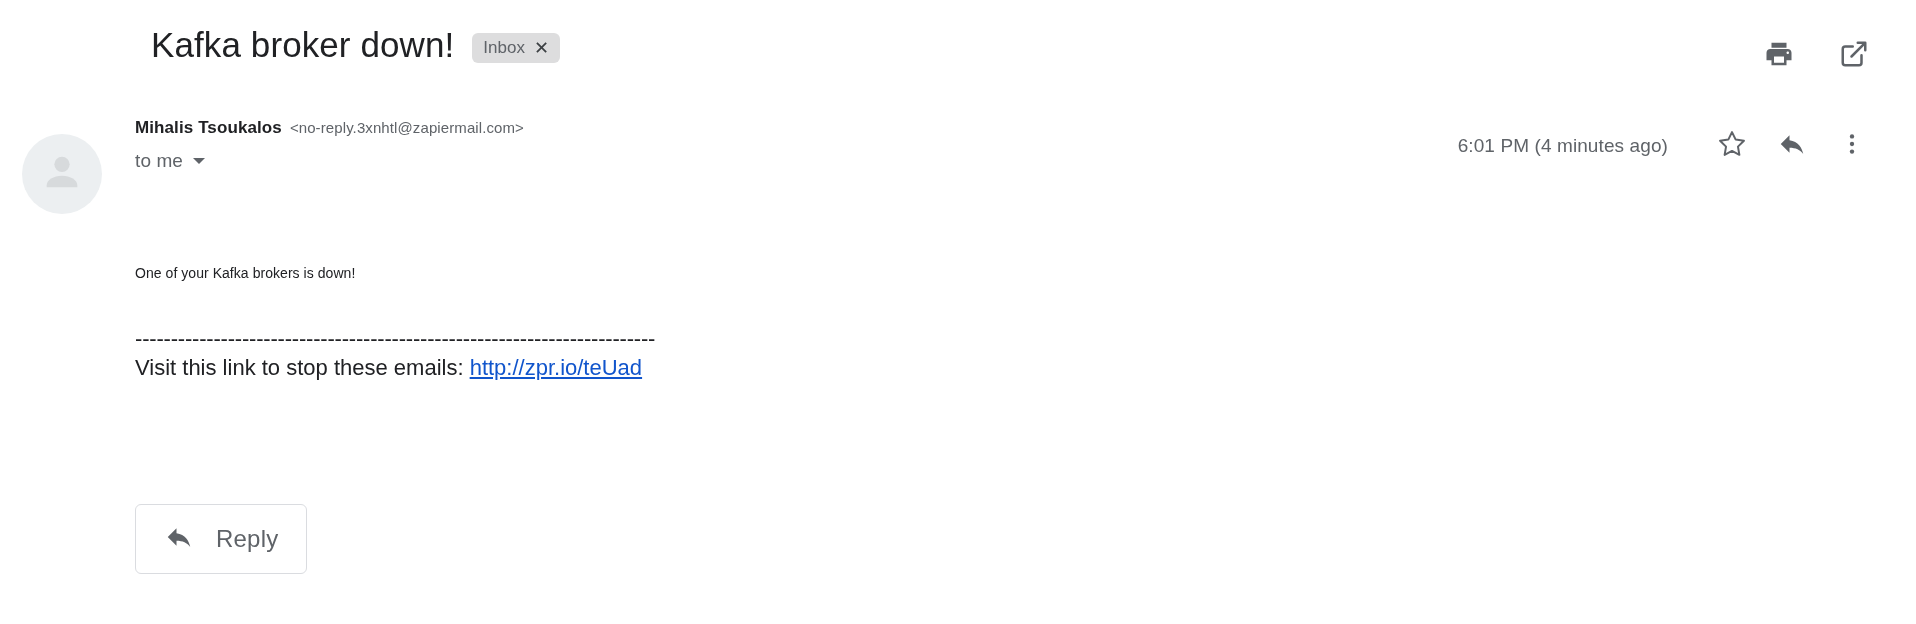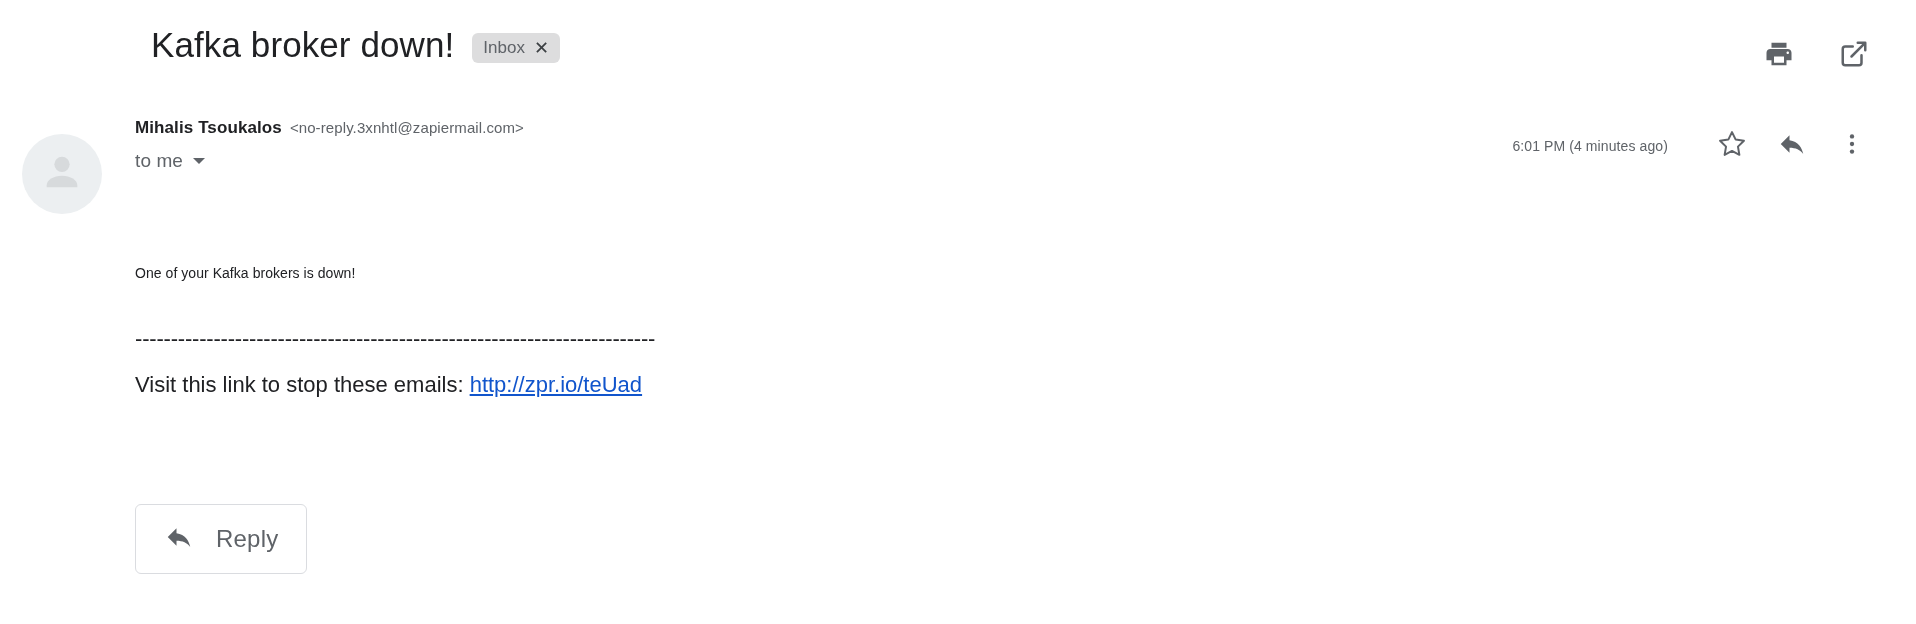--- a/index.html
+++ b/index.html
@@ -152,21 +152,21 @@
   .message-meta {
     position: absolute;
     right: 40px;
     top: 0px;
     display: flex;
     align-items: center;
     gap: 0px;
     height: 56px;
   }
   .timestamp {
-    font-size: 14px;
+    font-size: 19px;
     color: #5f6368;
     white-space: nowrap;
     letter-spacing: 0.1px;
     margin-right: 28px;
   }
   .meta-icon {
     width: 48px;
     height: 48px;
     display: flex;
     align-items: center;
@@ -193,21 +193,21 @@
   .divider-dashes {
     font-size: 22px;
     color: #202124;
     line-height: 26px;
     letter-spacing: -0.2px;
     white-space: nowrap;
     overflow: hidden;
     font-family: "Liberation Sans", sans-serif;
   }
   .link-line {
-    margin-top: 17px;
+    margin-top: 0;
     font-size: 22px;
     color: #202124;
     line-height: 32px;
   }
   .email-link {
     color: #1155cc;
     text-decoration: underline;
     cursor: pointer;
   }
 

